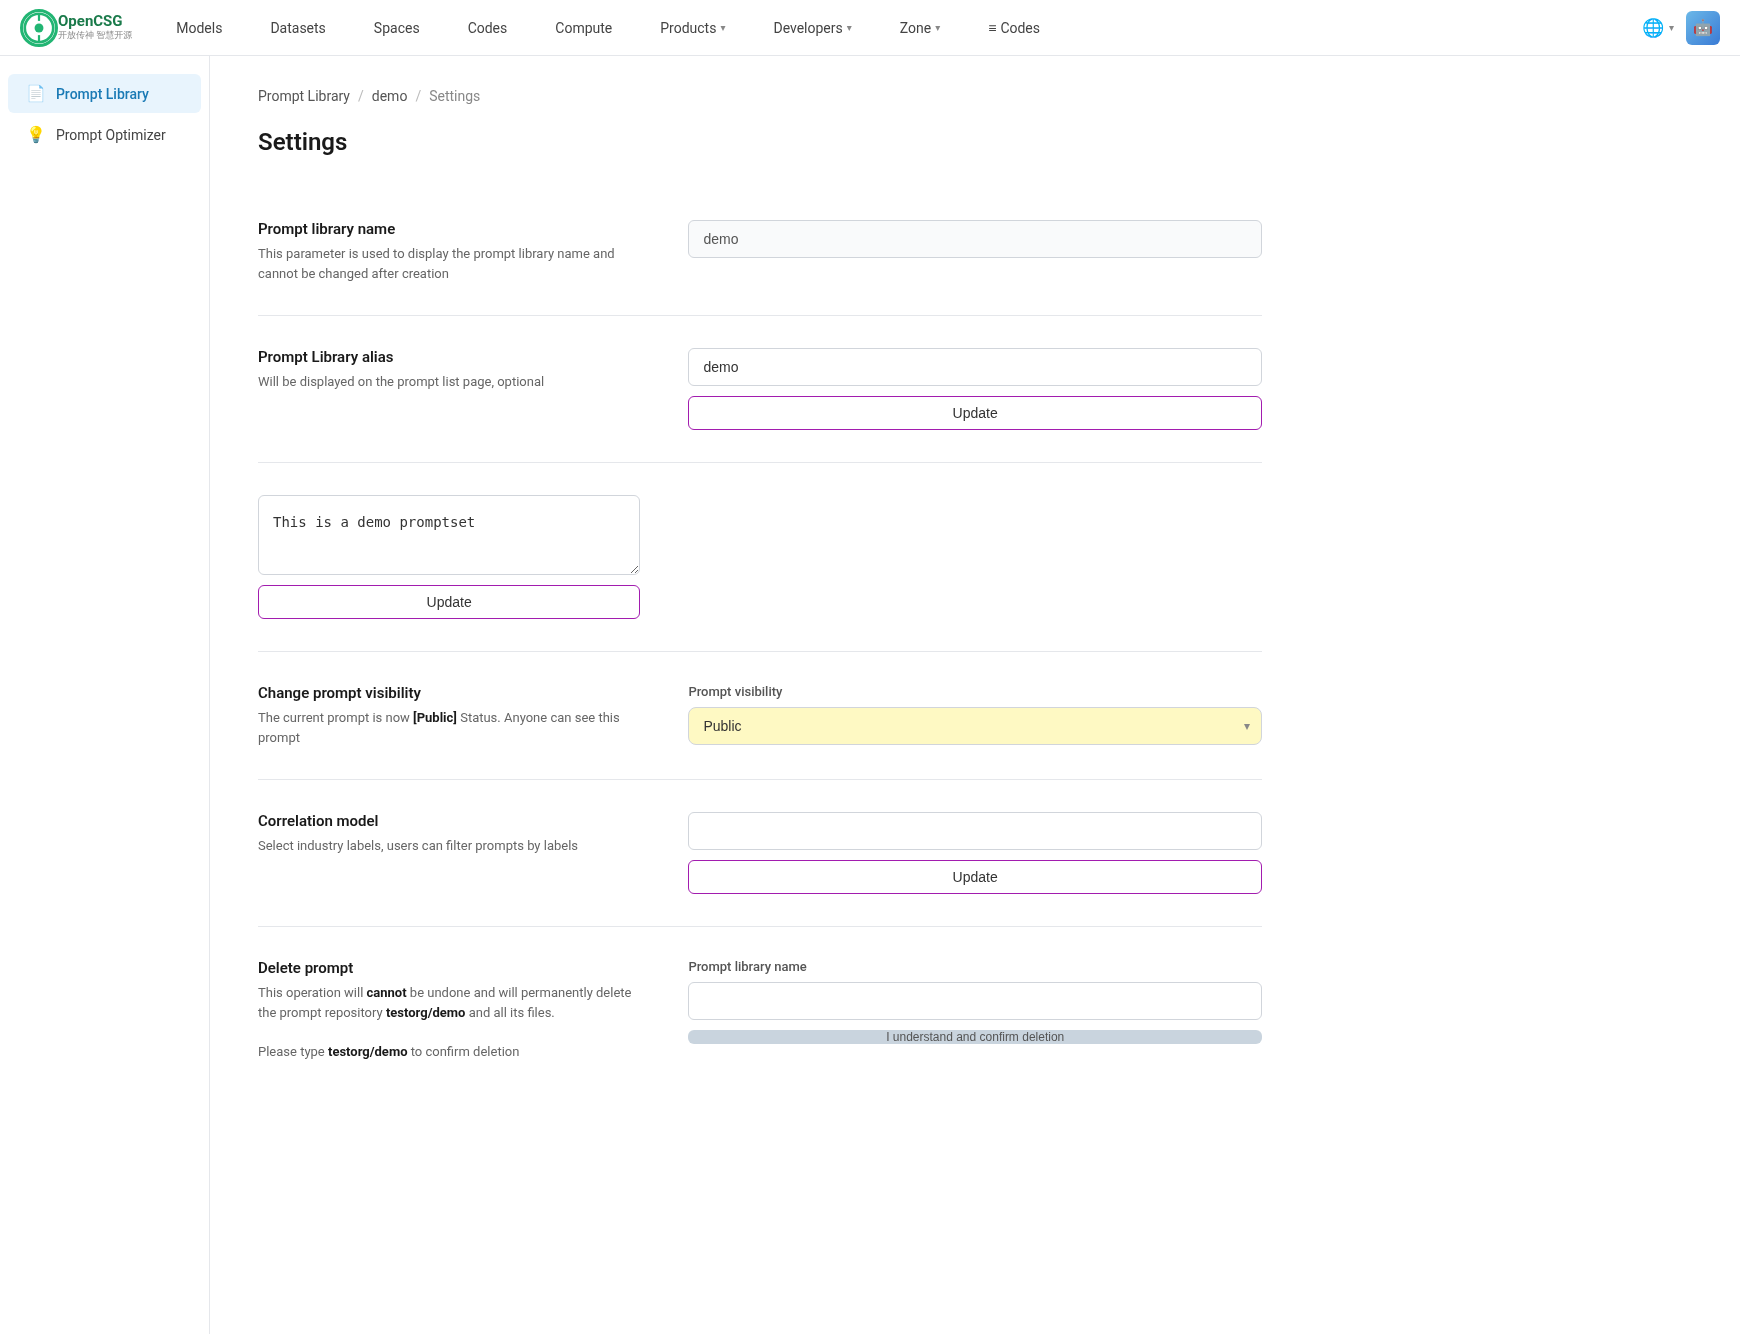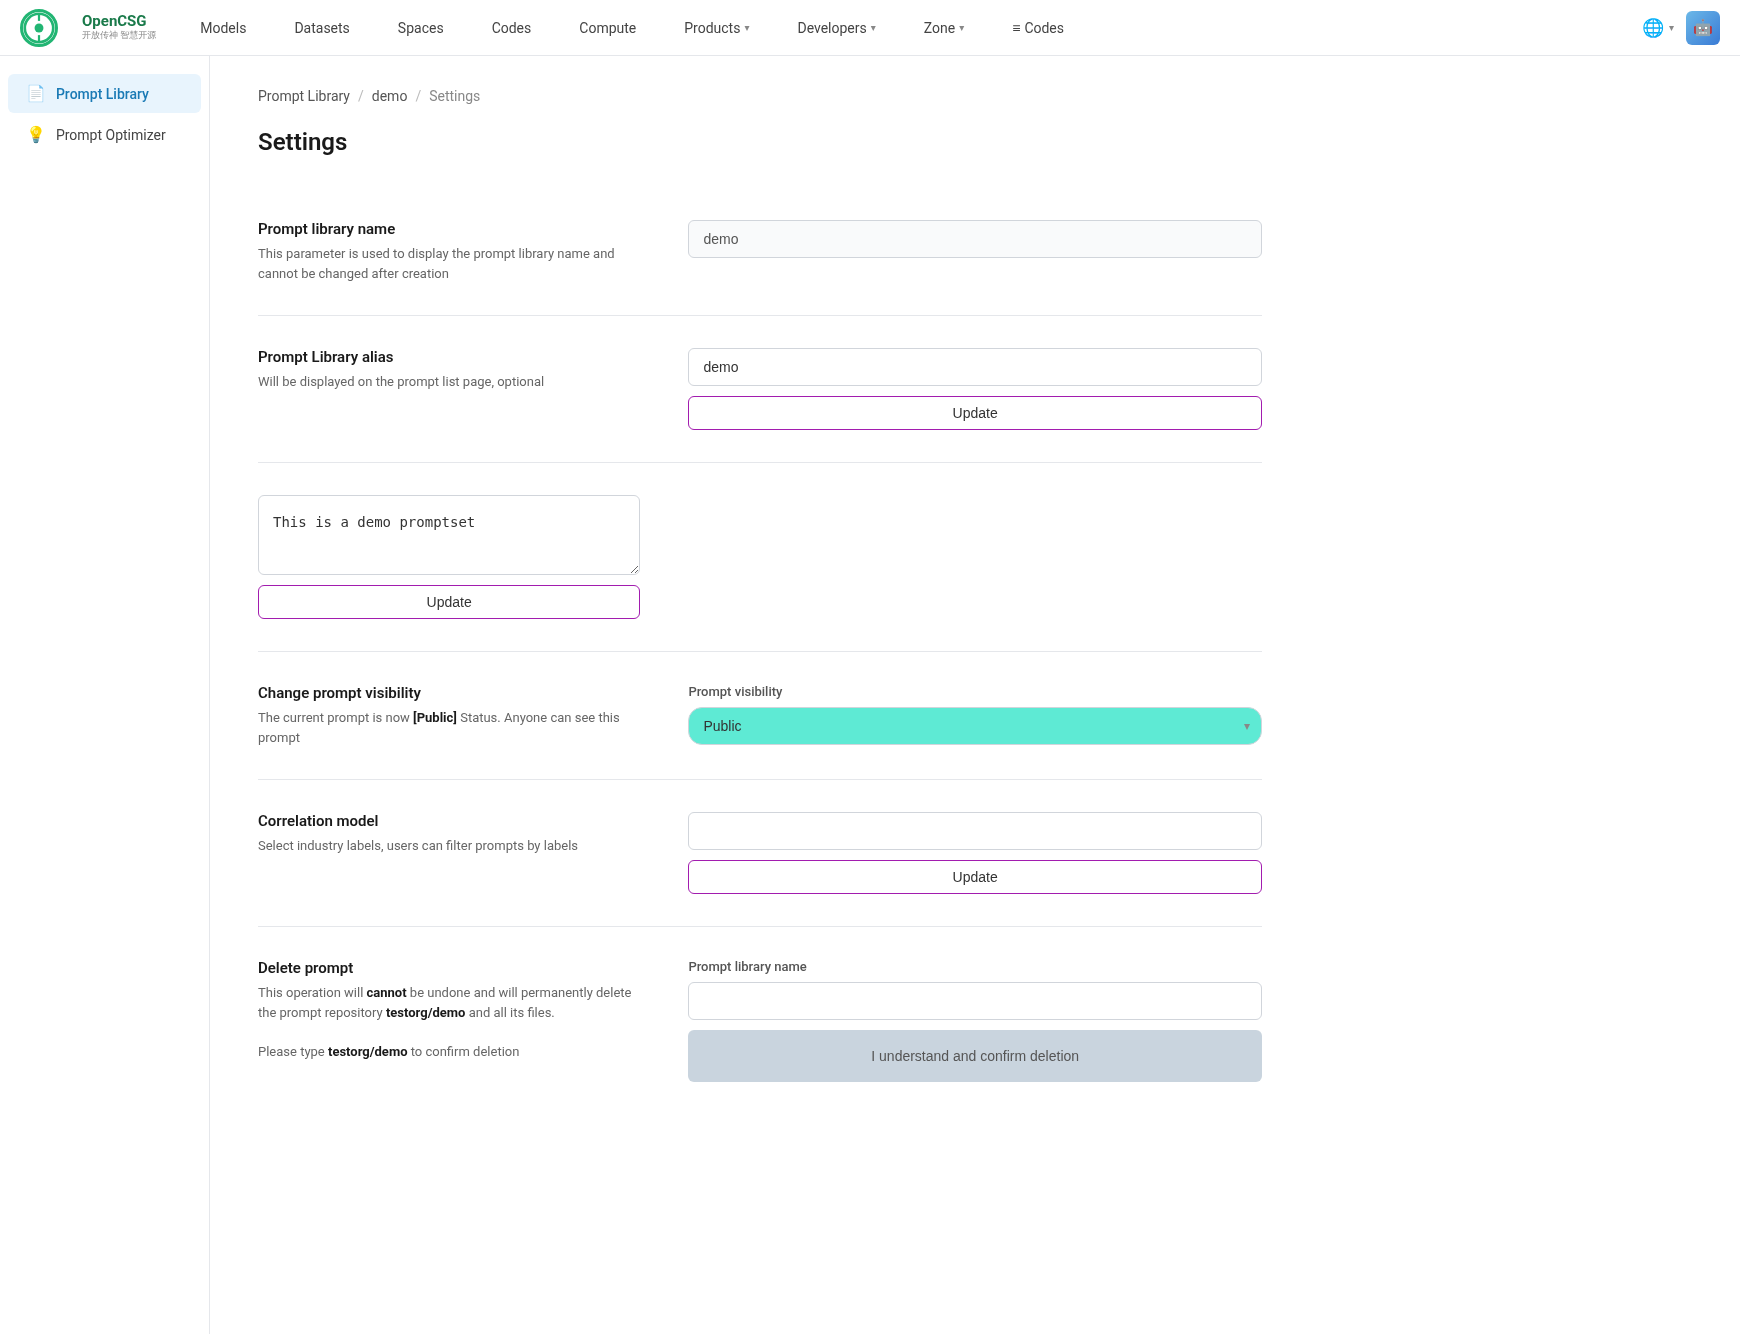--- a/index.html
+++ b/index.html
@@ -4,21 +4,21 @@
   <style>
     * { box-sizing: border-box; margin: 0; padding: 0; }
     body { font-family: -apple-system, BlinkMacSystemFont, 'Segoe UI', Roboto, sans-serif; font-size: 14px; color: #333; background: #fff; }
 
     
     .navbar {
       display: flex; align-items: center; height: 56px;
       border-bottom: 1px solid #e5e7eb; padding: 0 20px;
       position: sticky; top: 0; background: #fff; z-index: 100;
     }
-    .navbar-logo { display: flex; align-items: center; gap: 24px; margin-right: 32px; }
+    .navbar-logo { display: flex; align-items: center; gap: 0; margin-right: 32px; }
     .logo-circle {
       width: 38px; height: 38px; border-radius: 50%;
       border: 3px solid #22b573; display: flex; align-items: center; justify-content: center;
       font-weight: 900; font-size: 11px; color: #22b573; letter-spacing: -0.5px;
       position: relative;
     }
     .logo-text { font-size: 15px; font-weight: 700; color: #1a7a4a; line-height: 1.1; }
     .logo-sub { font-size: 9px; color: #888; }
     .nav-links { display: flex; align-items: center; gap: 24px; flex: 1; }
     .nav-item {
@@ -84,36 +84,36 @@
     }
     .form-input.readonly { background: #f9fafb; color: #555; }
     .form-textarea {
       width: 100%; padding: 18px 14px; border: 1px solid #d1d5db;
       border-radius: 6px; font-size: 14px; color: #333;
       outline: none; background: #fff; resize: vertical; min-height: 80px;
     }
     .form-select-wrap { position: relative; }
     .form-select {
       width: 100%; padding: 10px 36px 10px 14px; border: 1px solid #d1d5db;
-      border-radius: 14px; font-size: 14px; color: #333;
-      appearance: none; background: #5eead4; cursor: pointer; outline: none;
+      border-radius: 8px; font-size: 14px; color: #333;
+      appearance: none; background: #fef9c3; cursor: pointer; outline: none;
     }
     .select-chevron {
       position: absolute; right: 12px; top: 50%; transform: translateY(-50%);
       font-size: 12px; color: #888; pointer-events: none;
     }
 
     .btn-update {
       margin-top: 10px; padding: 8px 20px; font-size: 14px;
       background: #fff; border: 1px solid #a21caf; border-radius: 6px;
       cursor: pointer; color: #333;
     }
 
     .btn-delete-confirm {
-      margin-top: 10px; padding: 18px 24px; font-size: 14px;
+      margin-top: 10px; padding: 0 24px; font-size: 12px;
       background: #c9d4de; border: none; border-radius: 6px;
       cursor: pointer; color: #555; font-weight: 500;
     }
 
     .section-right { display: flex; flex-direction: column; }
     .field-label { font-size: 13px; font-weight: 500; color: #555; margin-bottom: 8px; }
   </style>
 </head>
 <body>
 

